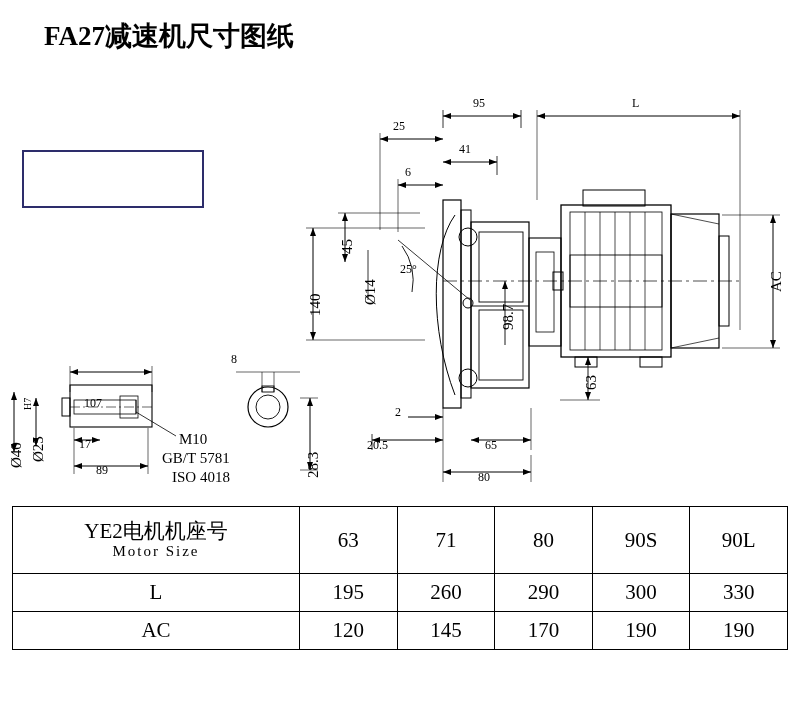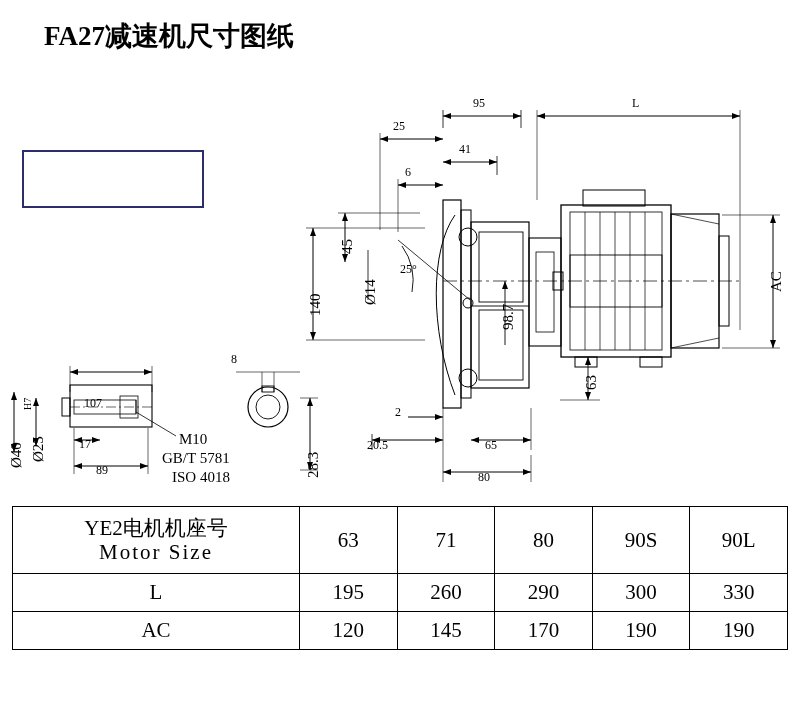--- a/index.html
+++ b/index.html
@@ -75,21 +75,21 @@
     font-size:21px;
     height:37px;
     padding:0;
   }
   .tbl .hdr-label{
     font-size:21px;
     line-height:1.15;
     padding:2px 4px;
   }
   .hdr-cn{font-family:"Liberation Serif",serif;font-size:21px;display:block;}
-  .hdr-en{font-family:"Liberation Serif",serif;font-size:21px;display:block;letter-spacing:2px;}
+  .hdr-en{font-family:"Liberation Serif",serif;font-size:15px;display:block;letter-spacing:2px;}
   .tbl tr.head td{height:62px;}
   .col0{width:278px;}
 </style>
 </head>
 <body>
 
 <div id="page">
 
   <div class="title">FA27减速机尺寸图纸</div>
 

